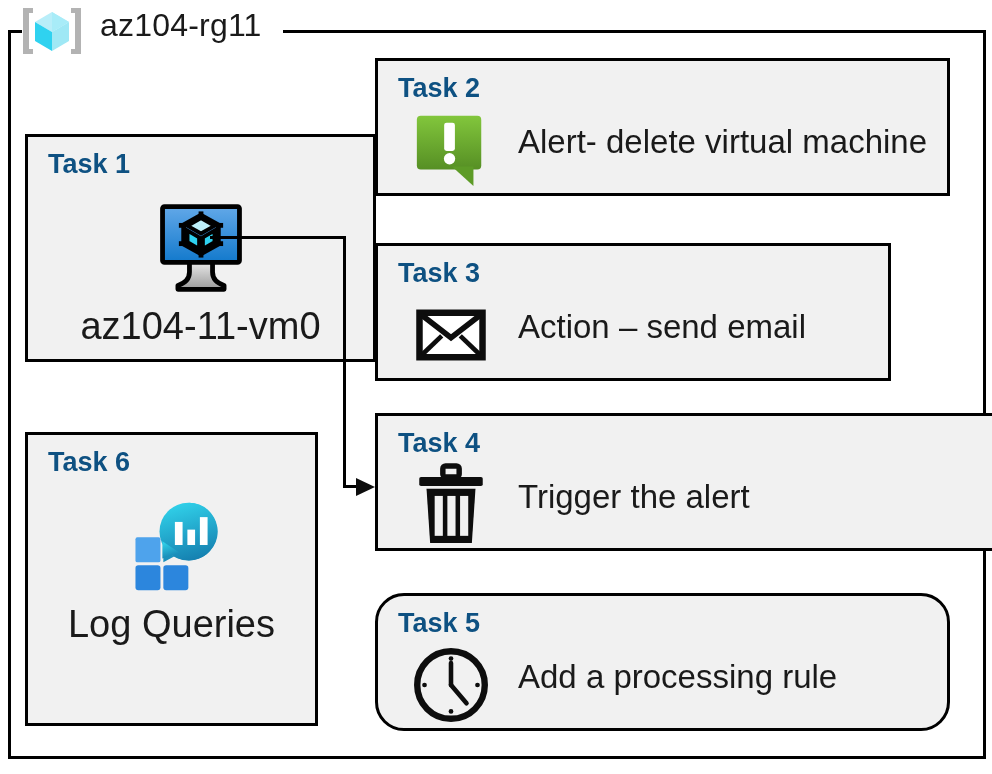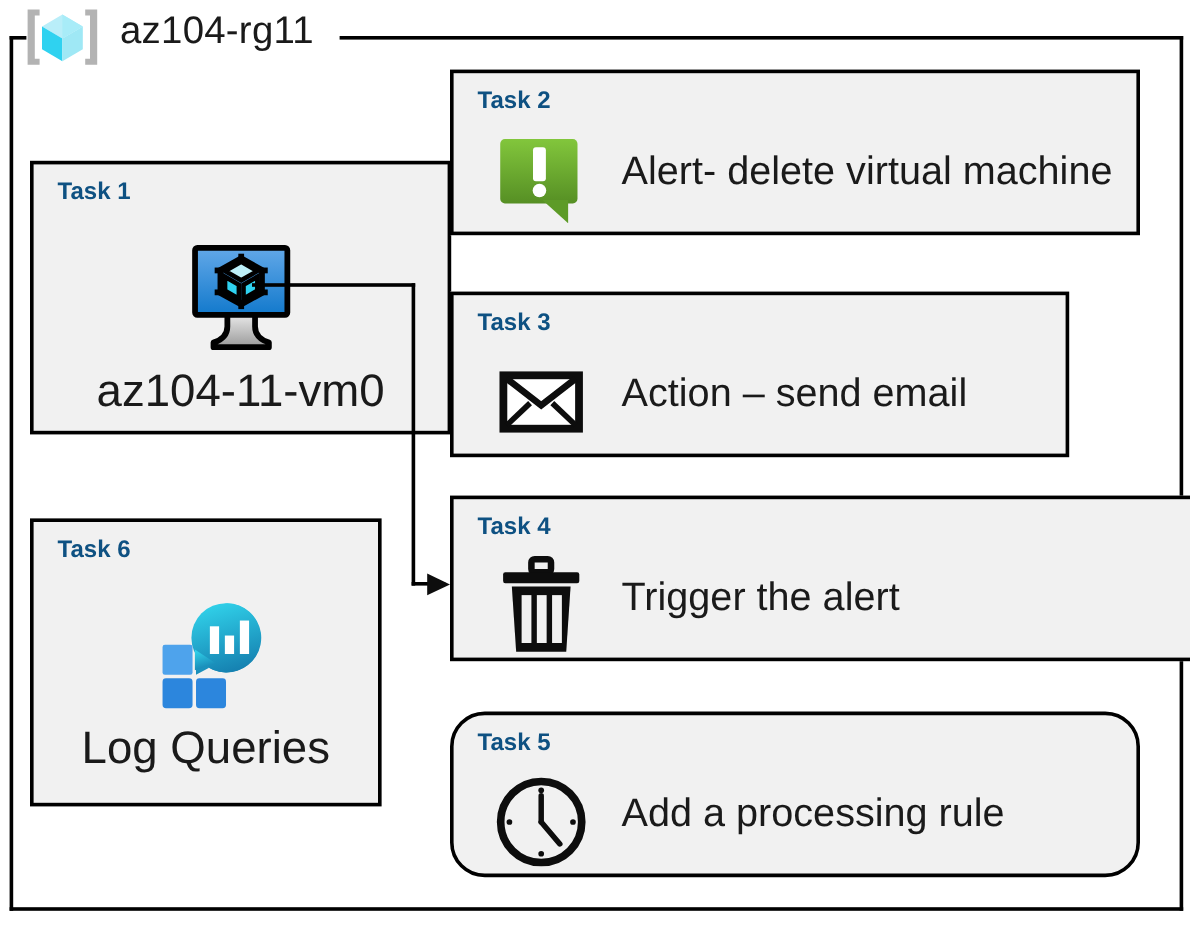--- a/index.html
+++ b/index.html
@@ -68,29 +68,29 @@
   
   .task-box {
     position: absolute;
     background: #f1f1f1;
     border: 3px solid #000000;
     box-sizing: border-box;
   }
   .task-title {
     position: absolute;
     left: 20px; top: 12px;
-    font-size: 20px;
+    font-size: 27px;
     font-weight: bold;
     color: #0e5182;
     white-space: nowrap;
   }
 
   
   #task1 { left: 25px; top: 134px; width: 351px; height: 228px; }
-  #task6 { left: 25px; top: 432px; width: 293px; height: 240px; }
+  #task6 { left: 25px; top: 432px; width: 293px; height: 294px; }
 
   .left-icon-wrap {
     position: absolute;
     left: 0; right: 0; top: 58px;
     height: 104px;
     display: flex;
     align-items: center;
     justify-content: center;
   }
   .left-caption {

